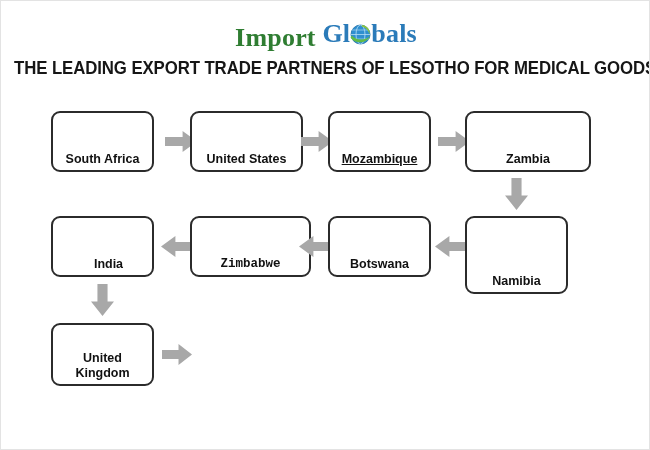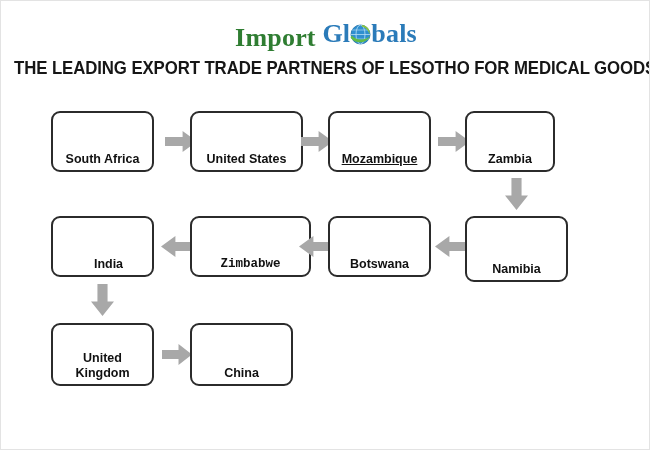--- a/index.html
+++ b/index.html
@@ -140,21 +140,21 @@
   </div>
 
   <div class="arrow arrow-right" style="left:300px; top:130px; width:32px; height:21px;"></div>
 
   <div class="node" style="left:327px; top:110px; width:103px; height:61px;text-decoration:underline;">
     <span>Mozambique</span>
   </div>
 
   <div class="arrow arrow-right" style="left:437px; top:130px; width:32px; height:21px;"></div>
 
-  <div class="node" style="left:464px; top:110px; width:90px; height:61px;">
+  <div class="node" style="left:464px; top:110px; width:126px; height:61px;">
     <span>Zambia</span>
   </div>
 
   <div class="arrow arrow-down" style="left:504px; top:177px; width:23px; height:32px;"></div>
 
   <div class="node" style="left:50px;  top:215px; width:103px; height:61px;padding-left:16px;">
     <span>India</span>
   </div>
 
   <div class="arrow arrow-left" style="left:160px; top:235px; width:32px; height:21px;"></div>
@@ -164,29 +164,26 @@
   </div>
 
   <div class="arrow arrow-left" style="left:298px; top:235px; width:32px; height:21px;"></div>
 
   <div class="node" style="left:327px; top:215px; width:103px; height:61px;">
     <span>Botswana</span>
   </div>
 
   <div class="arrow arrow-left" style="left:434px; top:235px; width:32px; height:21px;"></div>
 
-  <div class="node" style="left:464px; top:215px; width:103px; height:66px;">
+  <div class="node" style="left:464px; top:215px; width:103px; height:78px;">
     <span>Namibia</span>
   </div>
 
   <div class="arrow arrow-down" style="left:90px; top:283px; width:23px; height:32px;"></div>
 
   <div class="node" style="left:50px;  top:322px; width:103px; height:63px;">
     <span>United Kingdom</span>
   </div>
 
   <div class="arrow arrow-right" style="left:161px; top:343px; width:30px; height:21px;"></div>
 
-  <div class="node" style="left:189px; top:322px; width:103px; height:63px;">
-    <span>China</span>
-  </div>
 
 </div>
 
 </body></html>

